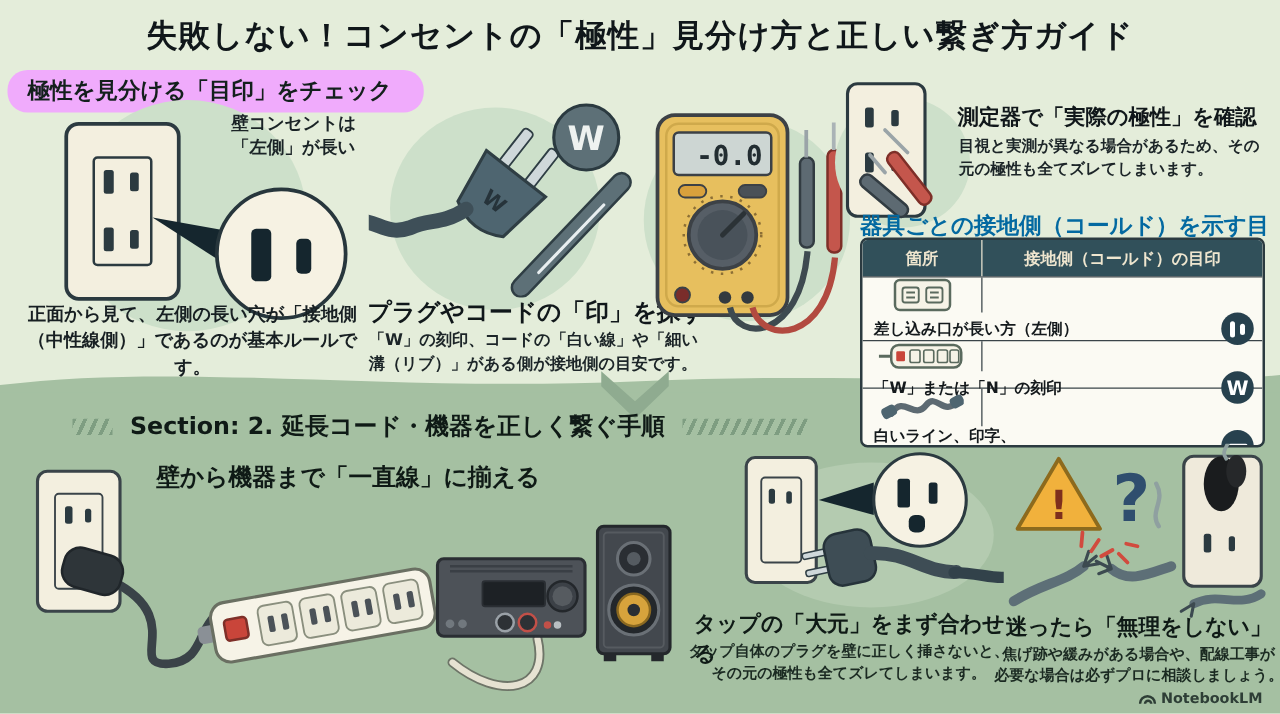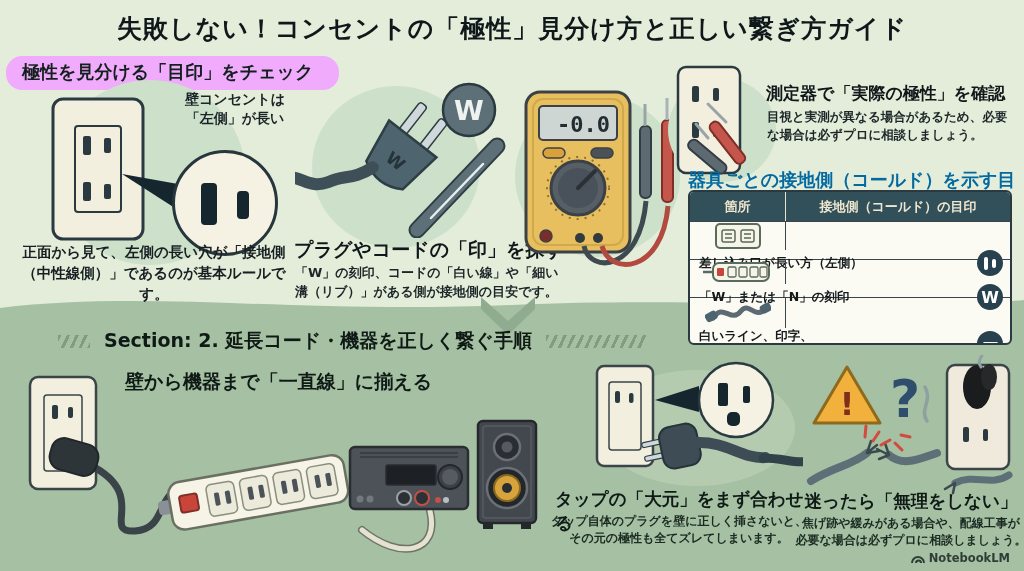--- a/index.html
+++ b/index.html
@@ -146,21 +146,21 @@
     <rect x="22" y="24" width="7" height="16" rx="2" fill="#2b3a40"></rect>
     <rect x="43" y="26" width="6" height="13" rx="2" fill="#2b3a40"></rect>
     <rect x="22" y="60" width="7" height="16" rx="2" fill="#2b3a40"></rect>
     <rect x="43" y="62" width="6" height="13" rx="2" fill="#2b3a40"></rect>
     <path d="M38,42 L56,60" stroke="#9aa4a8" stroke-width="3" stroke-linecap="round"></path>
     <rect x="52" y="56" width="11" height="50" rx="5" fill="#c4564c" stroke="#7e2f28" stroke-width="2" transform="rotate(-38 57 81)"></rect>
     <path d="M26,62 L38,76" stroke="#9aa4a8" stroke-width="3" stroke-linecap="round"></path>
     <rect x="32" y="72" width="11" height="46" rx="5" fill="#5d6a72" stroke="#323c42" stroke-width="2" transform="rotate(-50 37 95)"></rect>
   </svg>
   <div class="abs h-right">測定器で「実際の極性」を確認</div>
-  <div class="abs b-right">目視と実測が異なる場合があるため、必要な場合は必ずプロに相談しましょう。</div>
+  <div class="abs b-right">目視と実測が異なる場合があるため、その元の極性も全てズレてしまいます。</div>
 
   <div class="abs tbl-title">器具ごとの接地側（コールド）を示す目印のまとめ</div>
   <div class="abs tbl">
     <div class="tbl-head">
       <div class="c1">箇所</div>
       <div class="c2">接地側（コールド）の目印</div>
     </div>
     <div class="tbl-row" style="height:38px;">
       <div class="c1">
         <svg width="48" height="28">
@@ -171,21 +171,21 @@
         </svg>
       </div>
       <div class="c2">
         <span class="row-label">差し込み口が長い方（左側）</span>
         <span class="badge">
           <span class="slotbar" style="width:4px;height:13px;margin-right:4px;"></span>
           <span class="slotbar" style="width:4px;height:9px;"></span>
         </span>
       </div>
     </div>
-    <div class="tbl-row" style="height:38px;">
+    <div class="tbl-row" style="height:38px;margin-top:13px;">
       <div class="c1">
         <svg width="70" height="24">
           <path d="M0,12 h10" stroke="#5a6a5e" stroke-width="2.5"></path>
           <rect x="10" y="3" width="56" height="18" rx="6" fill="#f6f3e7" stroke="#5a6a5e" stroke-width="2"></rect>
           <rect x="14" y="8" width="7" height="8" rx="1" fill="#c9453a"></rect>
           <rect x="25" y="7" width="8" height="10" rx="1.5" fill="none" stroke="#5a6a5e" stroke-width="1.3"></rect>
           <rect x="36" y="7" width="8" height="10" rx="1.5" fill="none" stroke="#5a6a5e" stroke-width="1.3"></rect>
           <rect x="47" y="7" width="8" height="10" rx="1.5" fill="none" stroke="#5a6a5e" stroke-width="1.3"></rect>
           <rect x="57" y="7" width="7" height="10" rx="1.5" fill="none" stroke="#5a6a5e" stroke-width="1.3"></rect>
         </svg>

